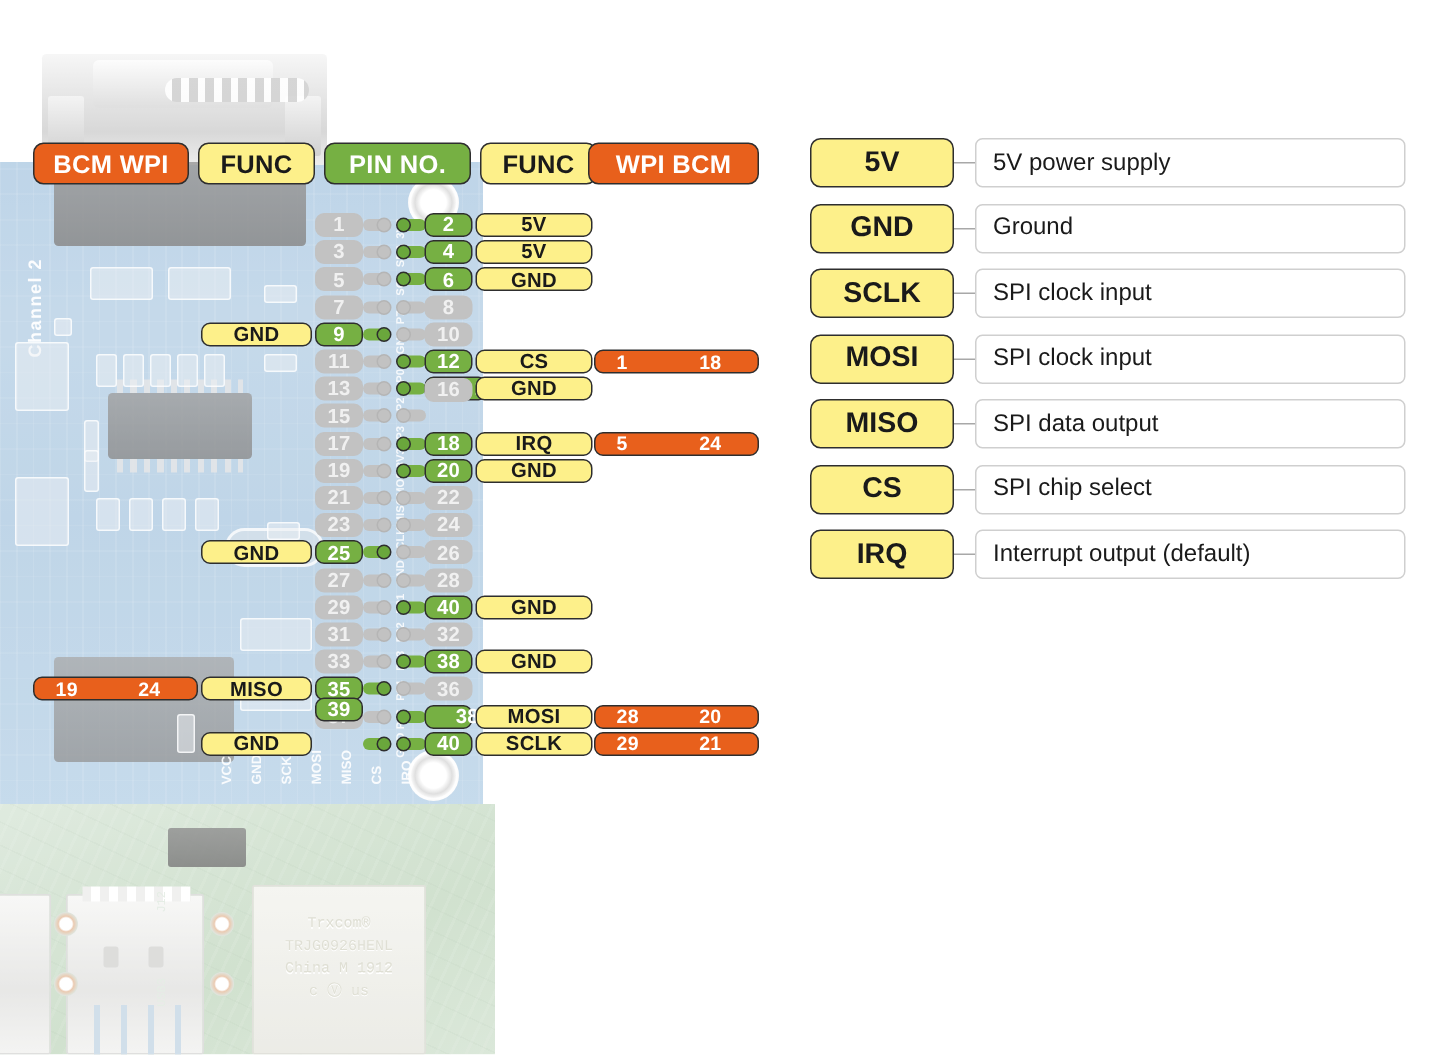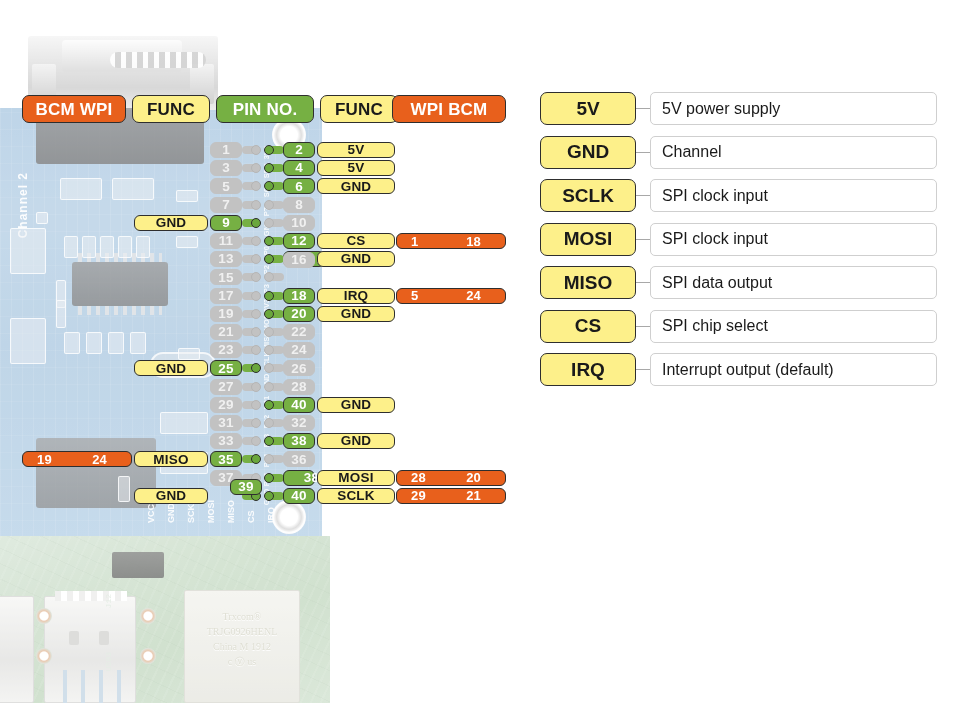--- a/index.html
+++ b/index.html
@@ -151,24 +151,24 @@
     background: linear-gradient(90deg, transparent 6px, #b9cfe0 6px 10px, transparent 10px 24px,
                 #b9cfe0 24px 28px, transparent 28px 42px, #b9cfe0 42px 46px, transparent 46px 60px,
                 #b9cfe0 60px 64px, transparent 64px);
   }
   .usb-port2{
     position:absolute; left:-26px; top:596px; width:60px; height:107px;
     background:linear-gradient(180deg,#f4f4f2,#dcdcda 60%,#eeeeec);
     border:1px solid #cfcfcd; border-radius:2px;
   }
   .magjack{
-    position:absolute; left:184px; top:590px; width:116px; height:113px;
+    position:absolute; left:168px; top:590px; width:116px; height:113px;
     background:linear-gradient(180deg,#f0f0ea,#e2e2da);
     border:1px solid #d2d2c8; border-radius:2px;
-    color:#cfcfbe; text-align:center; font-family:Liberation Serif, serif;
+    color:#cfcfbe; text-align:center; font-family:Liberation Mono, monospace;
     font-size:10px; line-height:15px; padding-top:18px;
     text-shadow:0 1px 0 #ffffff;
   }
   .diode{
     position:absolute; left:112px; top:552px; width:52px; height:26px;
     background:linear-gradient(180deg,#5c5c5c,#3e3e3e);
     border-radius:2px; opacity:.85;
   }
   .pad{
     position:absolute; width:16px; height:16px; border-radius:50%;
@@ -411,21 +411,21 @@
       <div class="pill funcbox pill-yellow" style="left: 134px; top: 451.4px; width: 74px;">MISO</div>
       <div class="pill idbox pill-orange" style="left: 22px; top: 451.4px; width: 110px;">
         <span class="l">19</span>
         <span class="r">24</span>
       </div>
       <div class="stub gray" style="left: 242px; top: 473.6px; width: 16px;"></div>
       <div class="stub-dot gray" style="left: 251px; top: 472.6px;"></div>
       <div class="pill pinbox pill-gray" style="left: 210px; top: 469.6px; width: 32px;">37</div>
       <div class="stub" style="left: 242px; top: 491.8px; width: 16px;"></div>
       <div class="stub-dot" style="left: 251px; top: 490.8px;"></div>
-      <div class="pill pinbox pill-green" style="left: 210px; top: 479px; width: 32px; margin-left: 20px;">39</div>
+      <div class="pill pinbox pill-green" style="left: 210px; top: 465px; width: 32px;">39</div>
       <div class="pill funcbox pill-yellow" style="left: 134px; top: 487.8px; width: 74px;">GND</div>
       <div class="stub" style="left: 268px; top: 146px; width: 16px;"></div>
       <div class="stub-dot" style="left: 264px; top: 145px;"></div>
       <div class="pill pinbox pill-green" style="left: 283px; top: 142px; width: 32px;">2</div>
       <div class="pill funcbox pill-yellow" style="left: 317px; top: 142px; width: 78px;">5V</div>
       <div class="stub" style="left: 268px; top: 164.2px; width: 16px;"></div>
       <div class="stub-dot" style="left: 264px; top: 163.2px;"></div>
       <div class="pill pinbox pill-green" style="left: 283px; top: 160.2px; width: 32px;">4</div>
       <div class="pill funcbox pill-yellow" style="left: 317px; top: 160.2px; width: 78px;">5V</div>
       <div class="stub" style="left: 268px; top: 182.4px; width: 16px;"></div>
@@ -511,21 +511,21 @@
 
   <div id="legend">
       <div class="leg-row">
         <div class="leg-key">5V</div>
         <div class="leg-line"></div>
         <div class="leg-desc">5V power supply</div>
       </div>
       <div class="leg-row">
         <div class="leg-key">GND</div>
         <div class="leg-line"></div>
-        <div class="leg-desc">Channel</div>
+        <div class="leg-desc">Ground</div>
       </div>
       <div class="leg-row">
         <div class="leg-key">SCLK</div>
         <div class="leg-line"></div>
         <div class="leg-desc">SPI clock input</div>
       </div>
       <div class="leg-row">
         <div class="leg-key">MOSI</div>
         <div class="leg-line"></div>
         <div class="leg-desc">SPI clock input</div>

